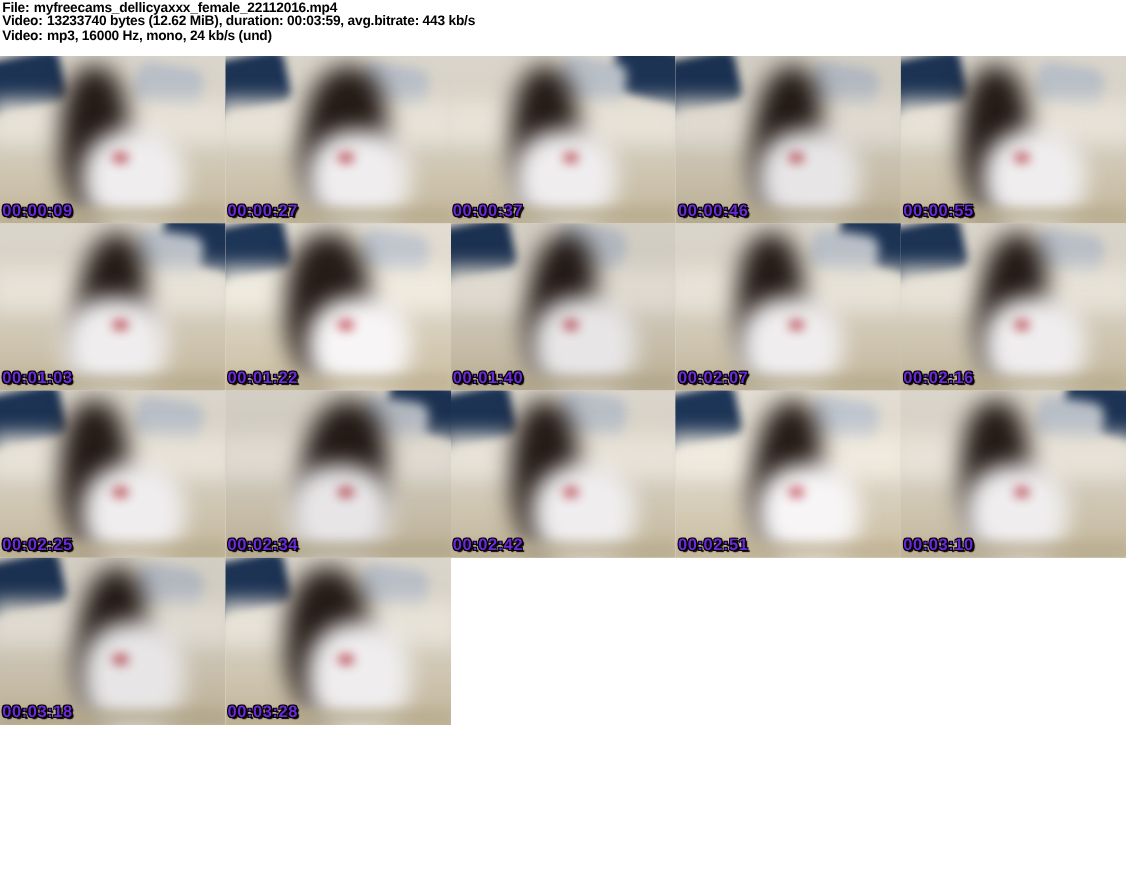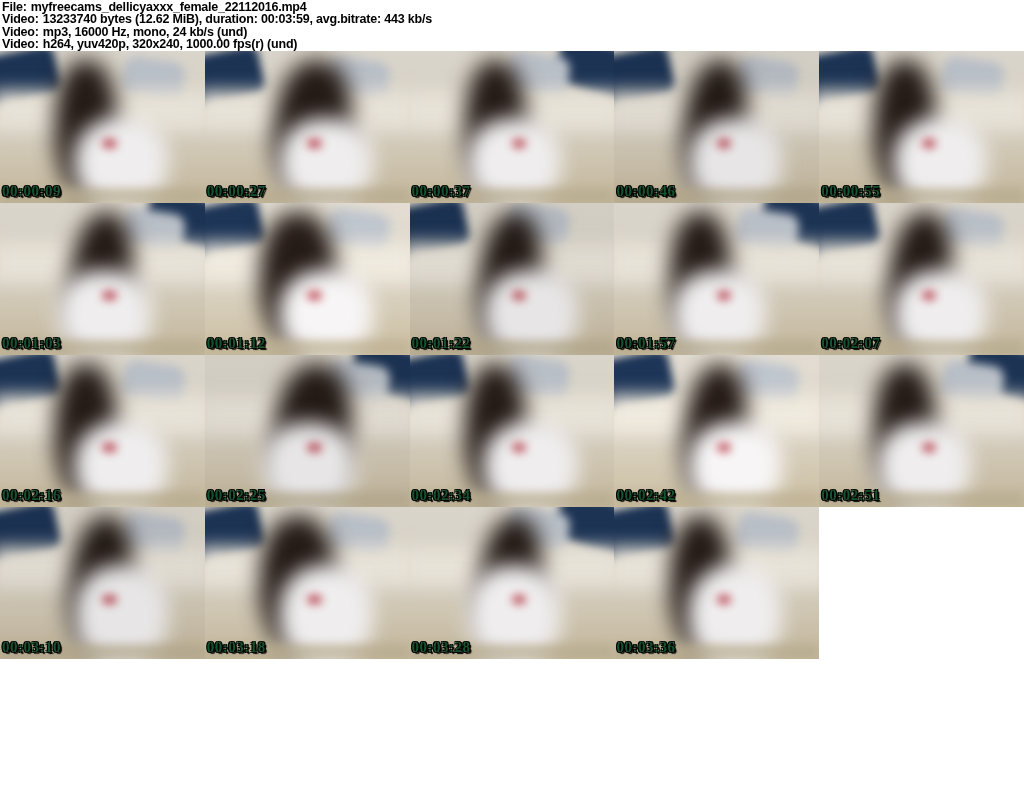--- a/index.html
+++ b/index.html
@@ -51,45 +51,42 @@
   .cell:nth-child(3n)   .pillow.navy{ left:72%; top:-6%; transform:rotate(16deg); }
   .cell:nth-child(4n)   .scene      { filter:brightness(.965); }
   .cell:nth-child(5n+2) .blob.dark  { width:37%; }
   .cell:nth-child(5n+3) .pillow.gray{ left:48%; top:2%; }
   .cell:nth-child(7n)   .scene      { filter:brightness(1.035); }
   .cell:nth-child(n+16) .blob.light { top:38%; height:66%; }
   .cell:nth-child(n+21) .floor      { height:5%; }
 
   .timestamp {
     position:absolute; left:2px; bottom:3px;
-    font-family:Liberation Serif, serif;
+    font-family:Liberation Sans, sans-serif;
     font-weight:bold; font-size:15px; letter-spacing:.5px;
-    color:#14532d;
+    color:#6d28d9;
     text-shadow:-1px -1px 0 #000, 1px -1px 0 #000, -1px 1px 0 #000,
                  1px 1px 0 #000, 2px 2px 1px #000;
   }
 </style>
 </head>
 <body>
 
 <div class="sheet">
 
   <div class="header">
     <div class="hline">
       <span class="hlabel">File:</span><span class="hvalue">myfreecams_dellicyaxxx_female_22112016.mp4</span>
     </div>
     <div class="hline">
       <span class="hlabel">Video:</span><span class="hvalue">13233740 bytes (12.62 MiB), duration: 00:03:59, avg.bitrate: 443 kb/s</span>
     </div>
     <div class="hline">
       <span class="hlabel">Video:</span><span class="hvalue">mp3, 16000 Hz, mono, 24 kb/s (und)</span>
     </div>
-    <div class="hline">
-      <span class="hlabel">Video:</span><span class="hvalue">h264, yuv420p, 320x240, 1000.00 fps(r) (und)</span>
-    </div>
   </div>
 
   <div class="grid">
   <div class="cell">
     <div class="scene">
       <div class="pillow navy"></div>
       <div class="pillow gray"></div>
       <div class="couch-highlight"></div>
       <div class="blob dark"></div>
       <div class="blob light"></div>
@@ -158,61 +155,49 @@
       <div class="pillow gray"></div>
       <div class="couch-highlight"></div>
       <div class="blob dark"></div>
       <div class="blob light"></div>
       <div class="blob red"></div>
       <div class="floor"></div>
     </div>
     <span class="timestamp">00:01:03</span>
   </div>
 
-  <div class="cell">
-    <div class="scene">
-      <div class="pillow navy"></div>
-      <div class="pillow gray"></div>
-      <div class="couch-highlight"></div>
-      <div class="blob dark"></div>
-      <div class="blob light"></div>
-      <div class="blob red"></div>
-      <div class="floor"></div>
-    </div>
-    <span class="timestamp">00:01:12</span>
-  </div>
 
   <div class="cell">
     <div class="scene">
       <div class="pillow navy"></div>
       <div class="pillow gray"></div>
       <div class="couch-highlight"></div>
       <div class="blob dark"></div>
       <div class="blob light"></div>
       <div class="blob red"></div>
       <div class="floor"></div>
     </div>
     <span class="timestamp">00:01:22</span>
   </div>
 
 
-
-
-  <div class="cell">
-    <div class="scene">
-      <div class="pillow navy"></div>
-      <div class="pillow gray"></div>
-      <div class="couch-highlight"></div>
-      <div class="blob dark"></div>
-      <div class="blob light"></div>
-      <div class="blob red"></div>
-      <div class="floor"></div>
-    </div>
-    <span class="timestamp">00:01:57</span>
-  </div>
+  <div class="cell">
+    <div class="scene">
+      <div class="pillow navy"></div>
+      <div class="pillow gray"></div>
+      <div class="couch-highlight"></div>
+      <div class="blob dark"></div>
+      <div class="blob light"></div>
+      <div class="blob red"></div>
+      <div class="floor"></div>
+    </div>
+    <span class="timestamp">00:01:40</span>
+  </div>
+
+
 
   <div class="cell">
     <div class="scene">
       <div class="pillow navy"></div>
       <div class="pillow gray"></div>
       <div class="couch-highlight"></div>
       <div class="blob dark"></div>
       <div class="blob light"></div>
       <div class="blob red"></div>
       <div class="floor"></div>
@@ -318,28 +303,16 @@
       <div class="pillow gray"></div>
       <div class="couch-highlight"></div>
       <div class="blob dark"></div>
       <div class="blob light"></div>
       <div class="blob red"></div>
       <div class="floor"></div>
     </div>
     <span class="timestamp">00:03:28</span>
   </div>
 
-  <div class="cell">
-    <div class="scene">
-      <div class="pillow navy"></div>
-      <div class="pillow gray"></div>
-      <div class="couch-highlight"></div>
-      <div class="blob dark"></div>
-      <div class="blob light"></div>
-      <div class="blob red"></div>
-      <div class="floor"></div>
-    </div>
-    <span class="timestamp">00:03:36</span>
-  </div>
 
 </div>
 
 </div>
 
 </body></html>

